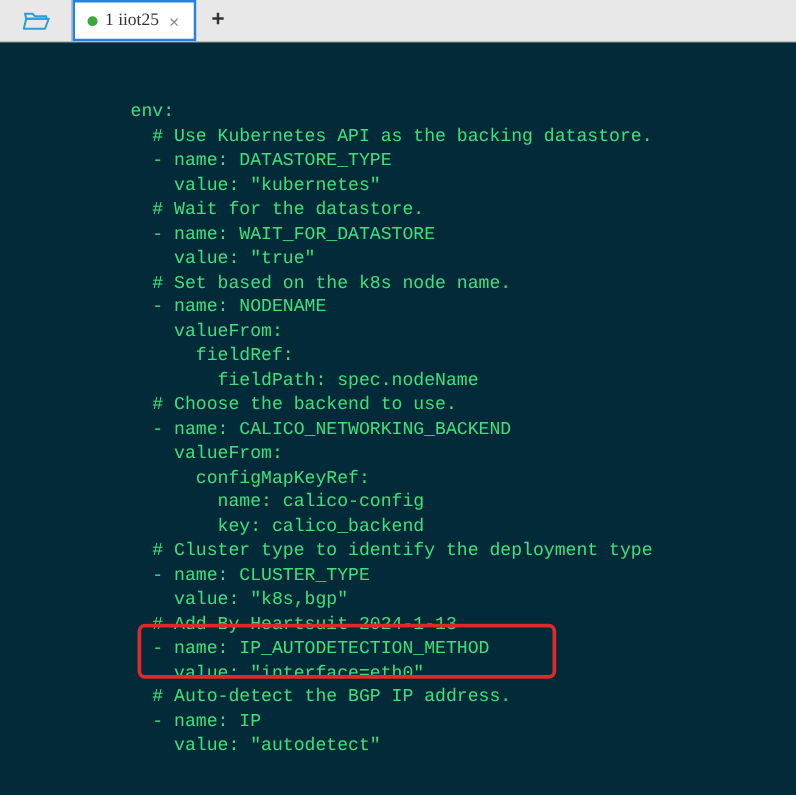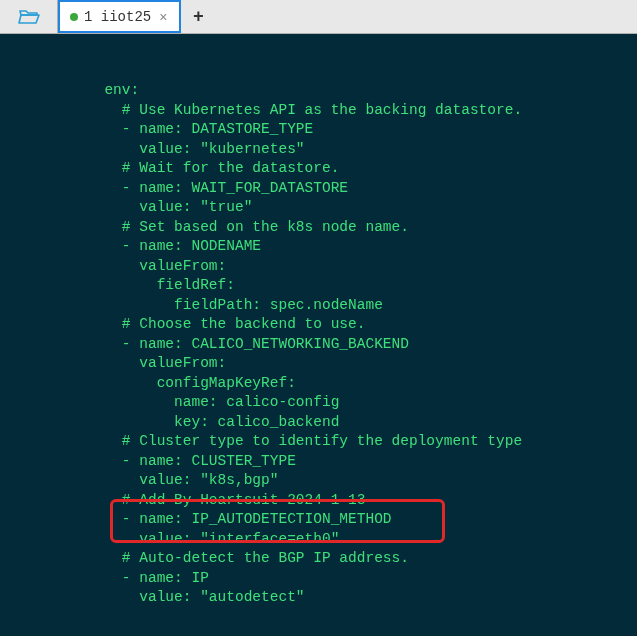--- a/index.html
+++ b/index.html
@@ -38,21 +38,21 @@
     gap: 6px;
   }
   .modified-dot {
     width: 8px;
     height: 8px;
     border-radius: 50%;
     background: #3aa83a;
   }
   .tab-label {
     color: #333;
-    font-family: Liberation Mono, monospace;
+    font-family: Liberation Serif, serif;
     font-size: 14px;
   }
   .tab-close {
     color: #888;
     font-family: Arial, sans-serif;
     font-size: 14px;
     padding: 0 2px;
   }
   .new-tab {
     display: flex;

